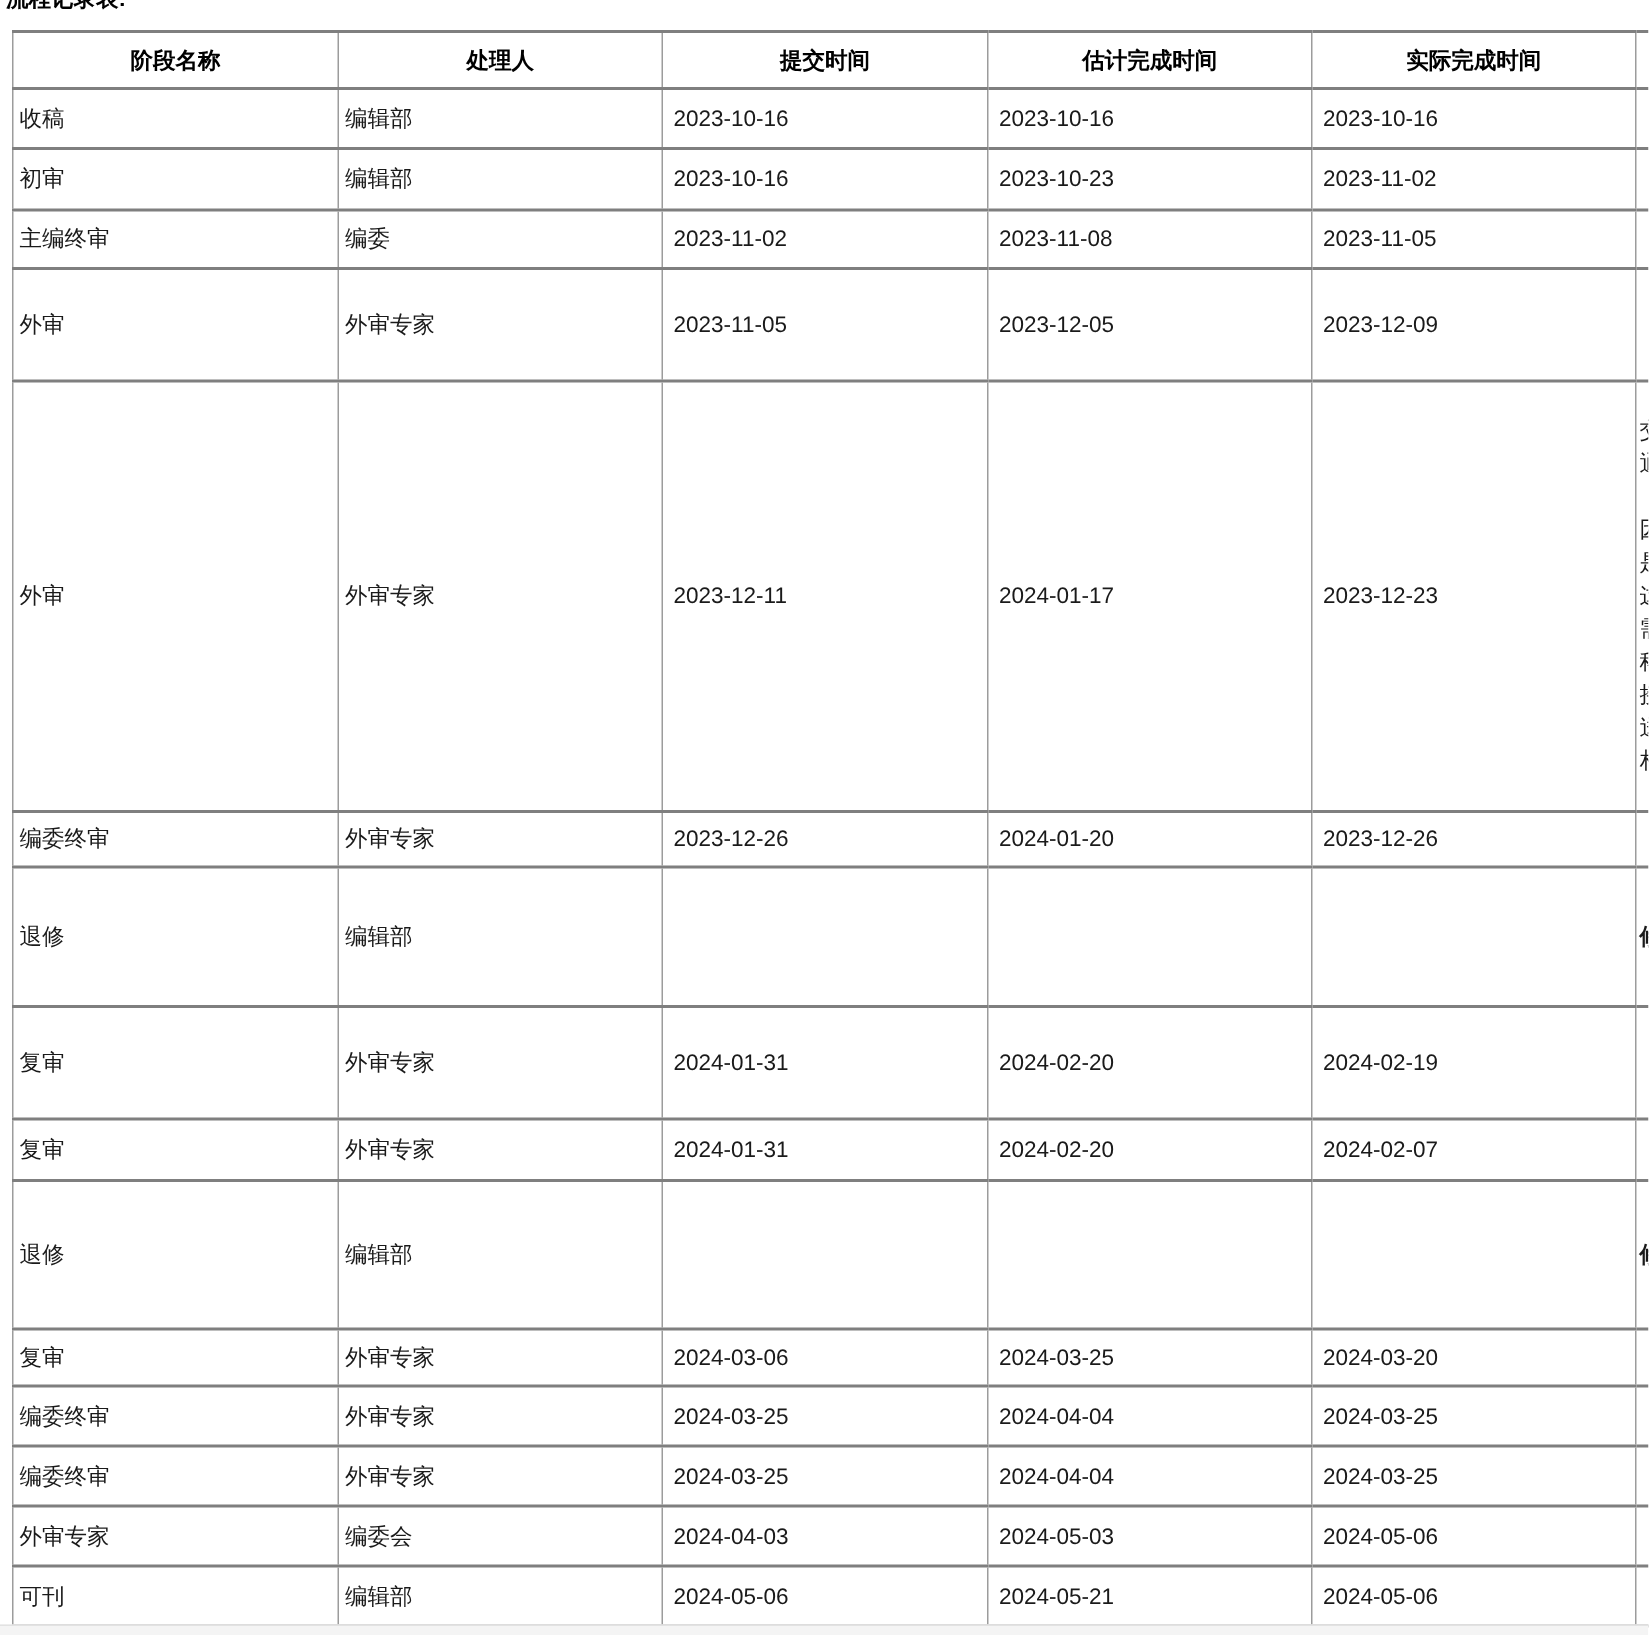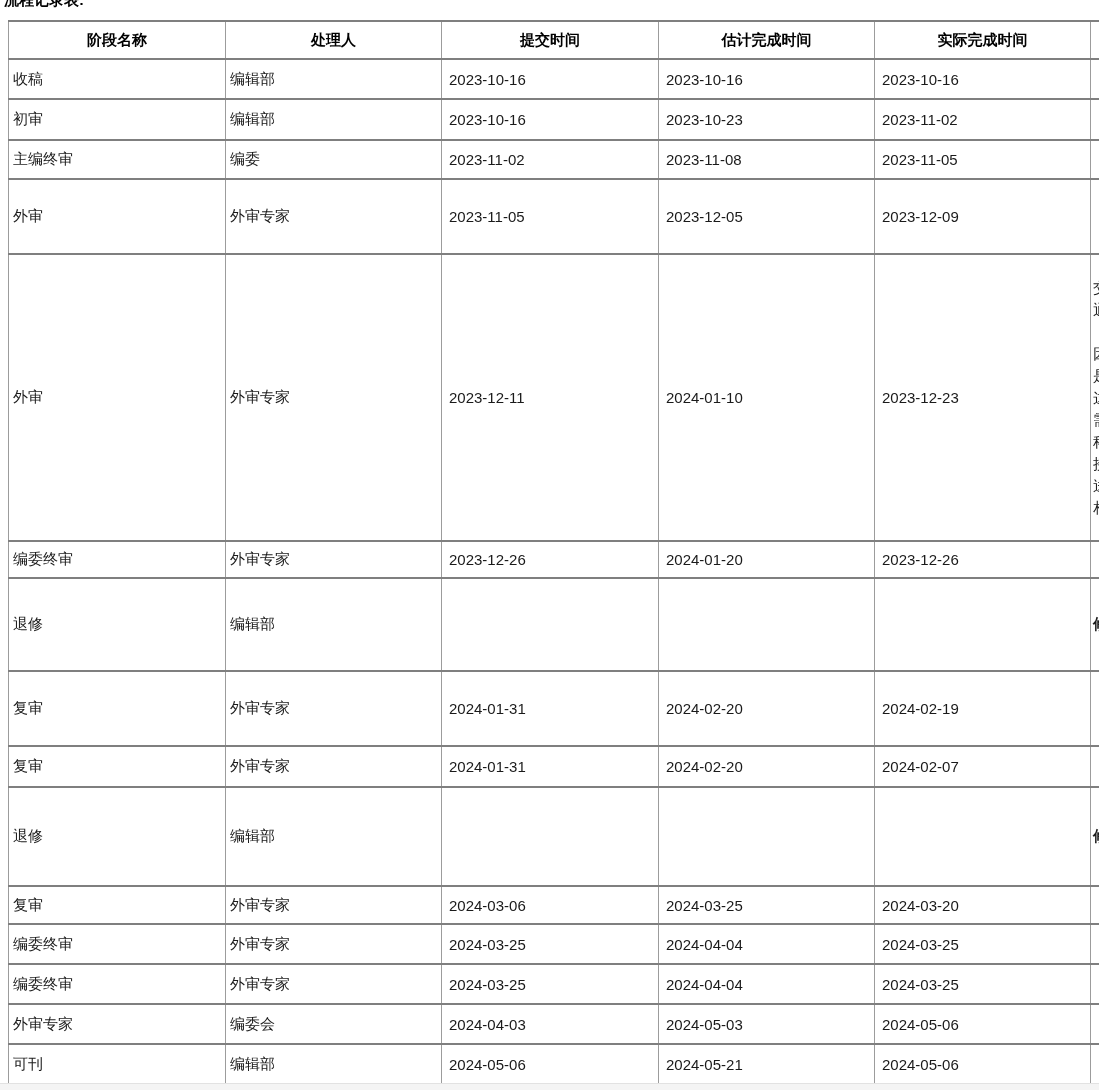--- a/index.html
+++ b/index.html
@@ -132,21 +132,21 @@
         <td class="c-handler">外审专家</td>
         <td class="c-date">2023-11-05</td>
         <td class="c-date">2023-12-05</td>
         <td class="c-date">2023-12-09</td>
         <td class="c-extra"></td>
       </tr>
       <tr style="height:287px">
         <td class="c-stage">外审</td>
         <td class="c-handler">外审专家</td>
         <td class="c-date">2023-12-11</td>
-        <td class="c-date">2024-01-10</td>
+        <td class="c-date">2024-01-17</td>
         <td class="c-date">2023-12-23</td>
         <td class="c-extra">
           <div class="extra-lines">交
 通
 
 因
 是
 这
 需
 科

